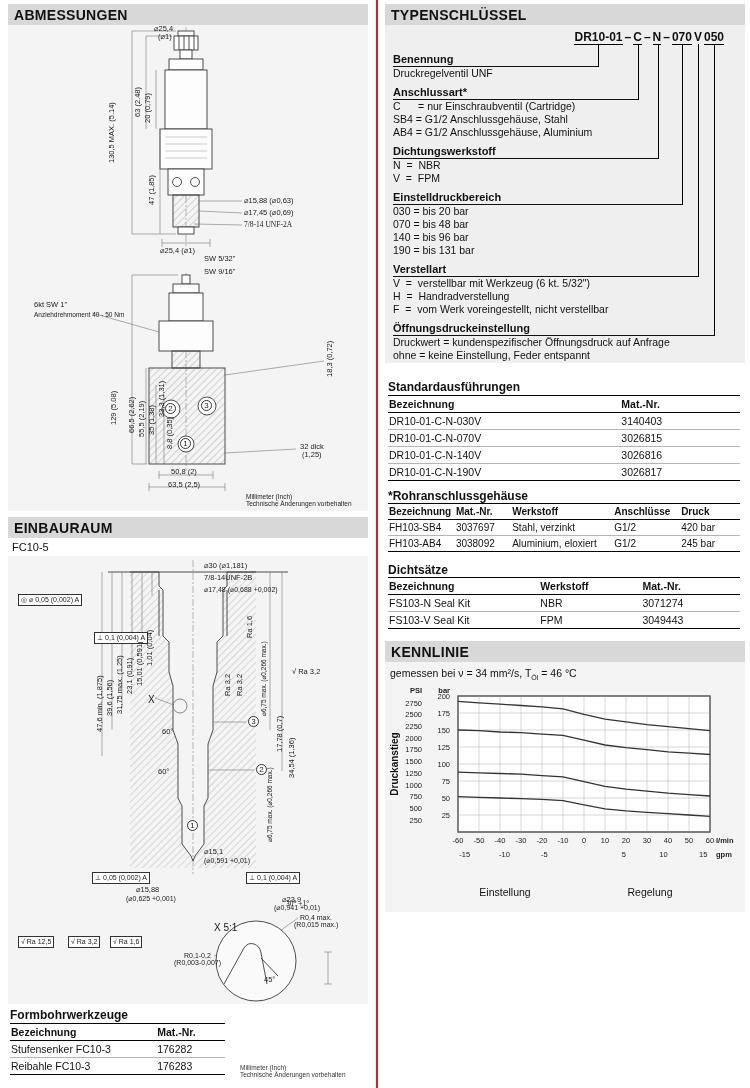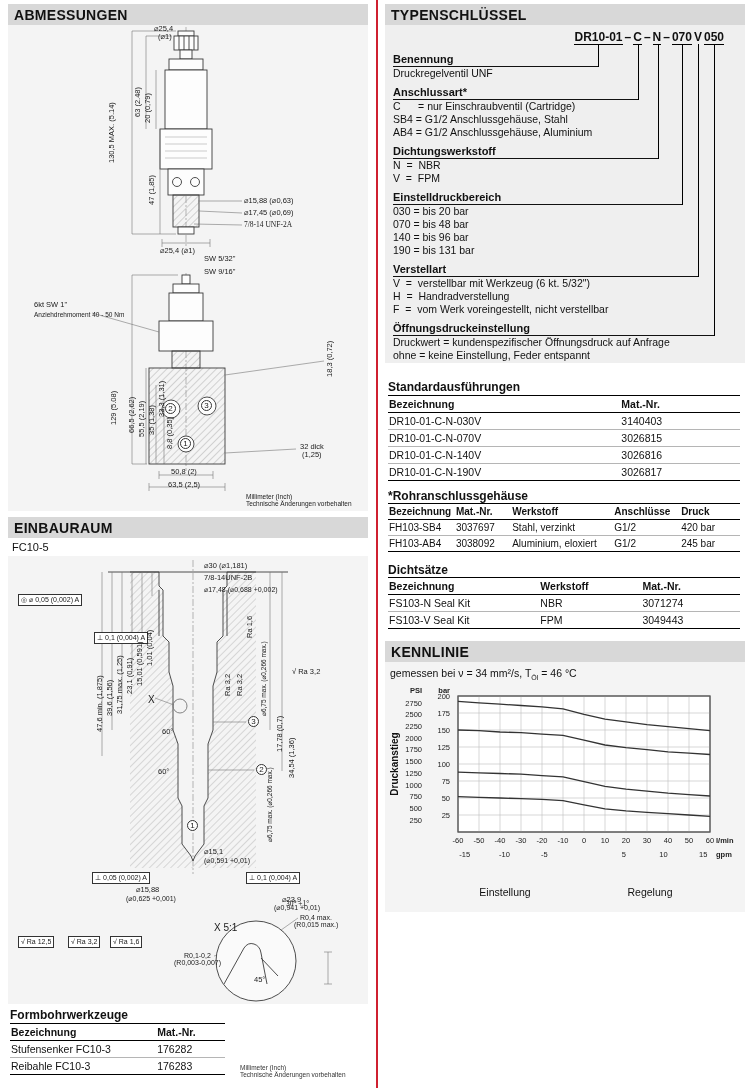--- a/index.html
+++ b/index.html
@@ -228,21 +228,21 @@
     <span class="lbl" style="left: 274px; top: 340px;">⌀23,9</span>
     <span class="lbl" style="left: 266px; top: 348px; font-size: 7px;">(⌀0,941 +0,01)</span>
     <span class="lbl" style="left: 292px; top: 358px; font-size: 7px;">R0,4 max.</span>
     <span class="lbl" style="left: 286px; top: 365px; font-size: 7px;">(R0,015 max.)</span>
     <span class="lbl" style="left: 206px; top: 366px; font-size: 10px;">X 5:1</span>
     <span class="lbl box" style="left: 10px; top: 380px;">√ Ra 12,5</span>
     <span class="lbl box" style="left: 60px; top: 380px;">√ Ra 3,2</span>
     <span class="lbl box" style="left: 102px; top: 380px;">√ Ra 1,6</span>
     <span class="lbl" style="left: 176px; top: 396px; font-size: 7px;">R0,1-0,2</span>
     <span class="lbl" style="left: 166px; top: 403px; font-size: 7px;">(R0,003-0,007)</span>
-    <span class="lbl" style="left: 246px; top: 420px;">45°</span>
+    <span class="lbl" style="left: 256px; top: 420px;">45°</span>
   </div>
 
 <div class="tbl-title" style="left:10px;top:1008px">Formbohrwerkzeuge</div>
 <table class="dtable" style="left:10px;top:1023px;width:215px">
   <colgroup>
       <col style="width:68%">
       <col style="width:32%">
     </colgroup>
   <thead>
       <tr>

